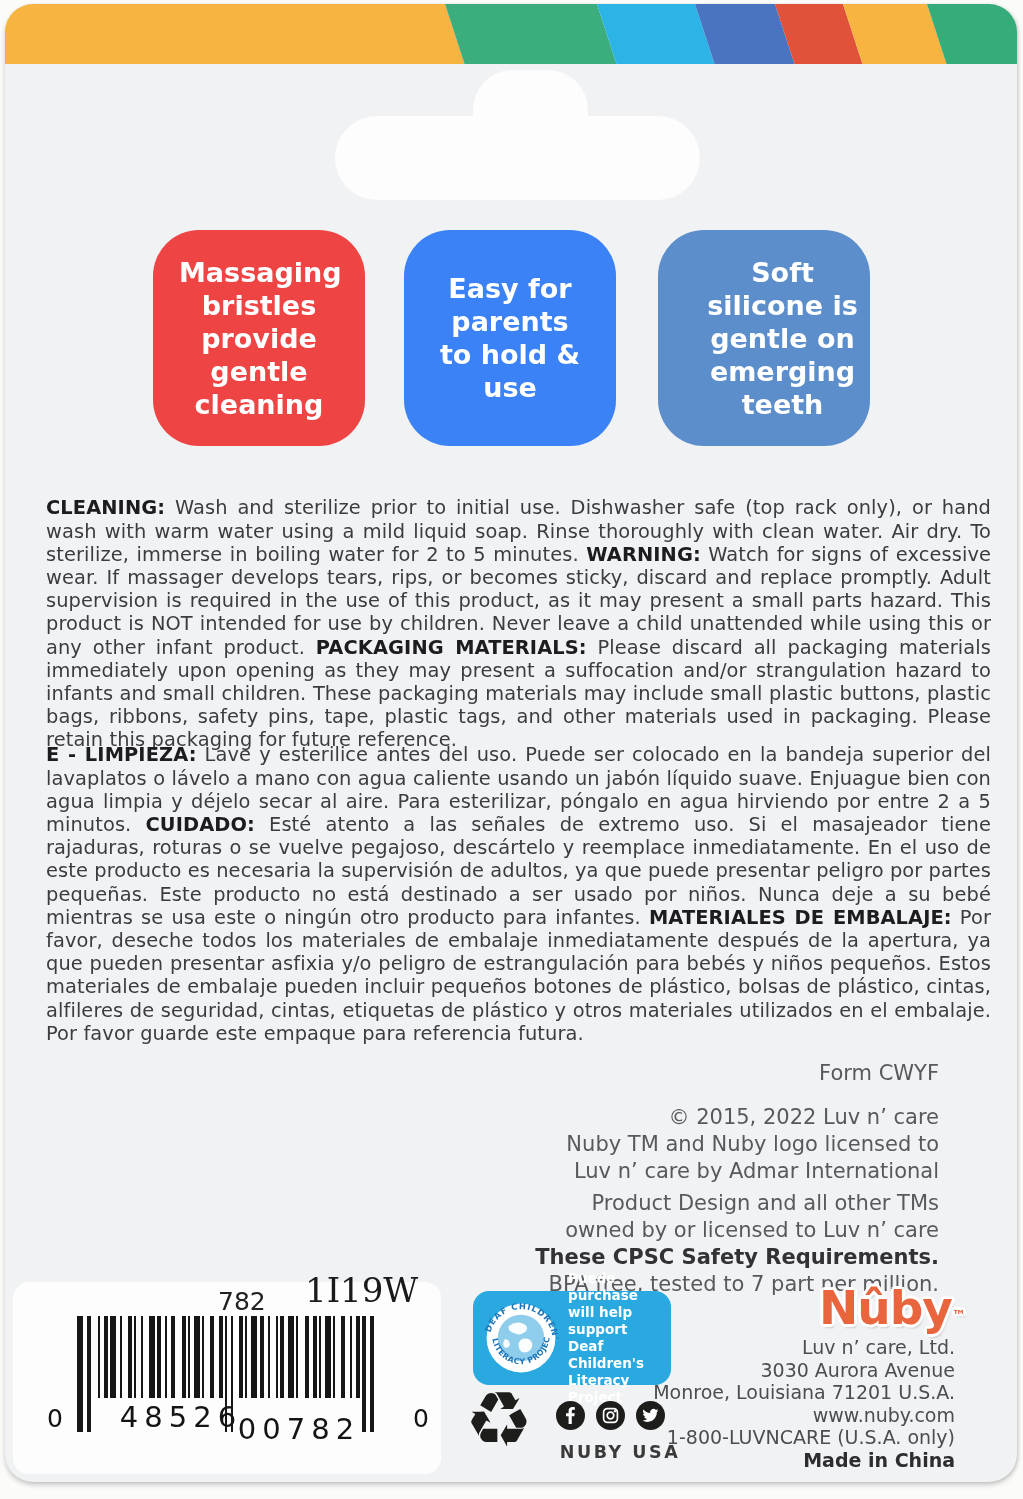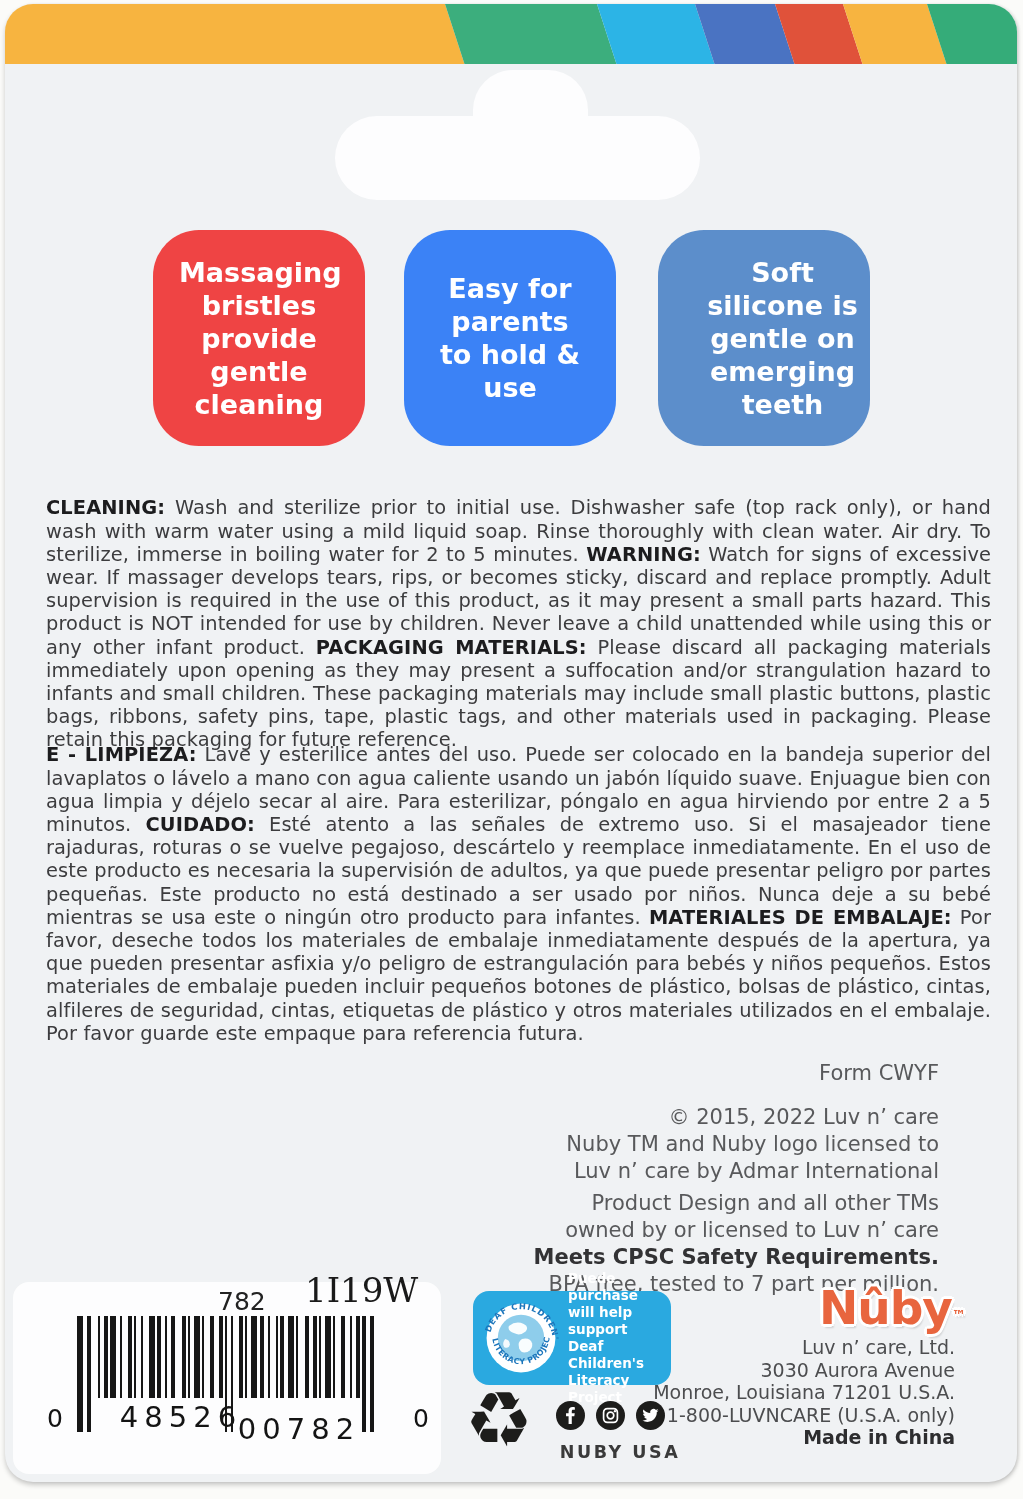--- a/index.html
+++ b/index.html
@@ -112,21 +112,21 @@
 
   <div class="rcol" id="form-code">Form CWYF</div>
   <div class="rcol" id="copyright">
       <div>© 2015, 2022 Luv n’ care</div>
       <div>Nuby TM and Nuby logo licensed to</div>
       <div>Luv n’ care by Admar International</div>
     </div>
   <div class="rcol" id="tmblock">
       <div>Product Design and all other TMs</div>
       <div>owned by or licensed to Luv n’ care</div>
-      <div class="b">Meets CPSC Safety Requirements.</div>
+      <div class="b">These CPSC Safety Requirements.</div>
       <div>BPA free, tested to 7 part per million.</div>
     </div>
 
   <div class="bc-panel"></div>
   <div id="item-number">782</div>
   <div id="date-code">1I19W</div>
   <div id="bars">
       <span class="bar" style="left: 0px; width: 6.1px; height: 116px;"></span>
       <span class="bar" style="left: 10.3px; width: 4.1px; height: 116px;"></span>
       <span class="bar" style="left: 20.5px; width: 2px; height: 82px;"></span>
@@ -221,17 +221,18 @@
   </div>
   <div id="social-handle">NUBY USA</div>
 
   <div id="nuby-logo">
     <span>Nûby</span><span class="tm">™</span>
   </div>
   <div id="address">
       <div>Luv n’ care, Ltd.</div>
       <div>3030 Aurora Avenue</div>
       <div>Monroe, Louisiana 71201 U.S.A.</div>
+      <div>www.nuby.com</div>
       <div>1-800-LUVNCARE (U.S.A. only)</div>
       <div class="b">Made in China</div>
     </div>
 
 </div>
 
 </body></html>

